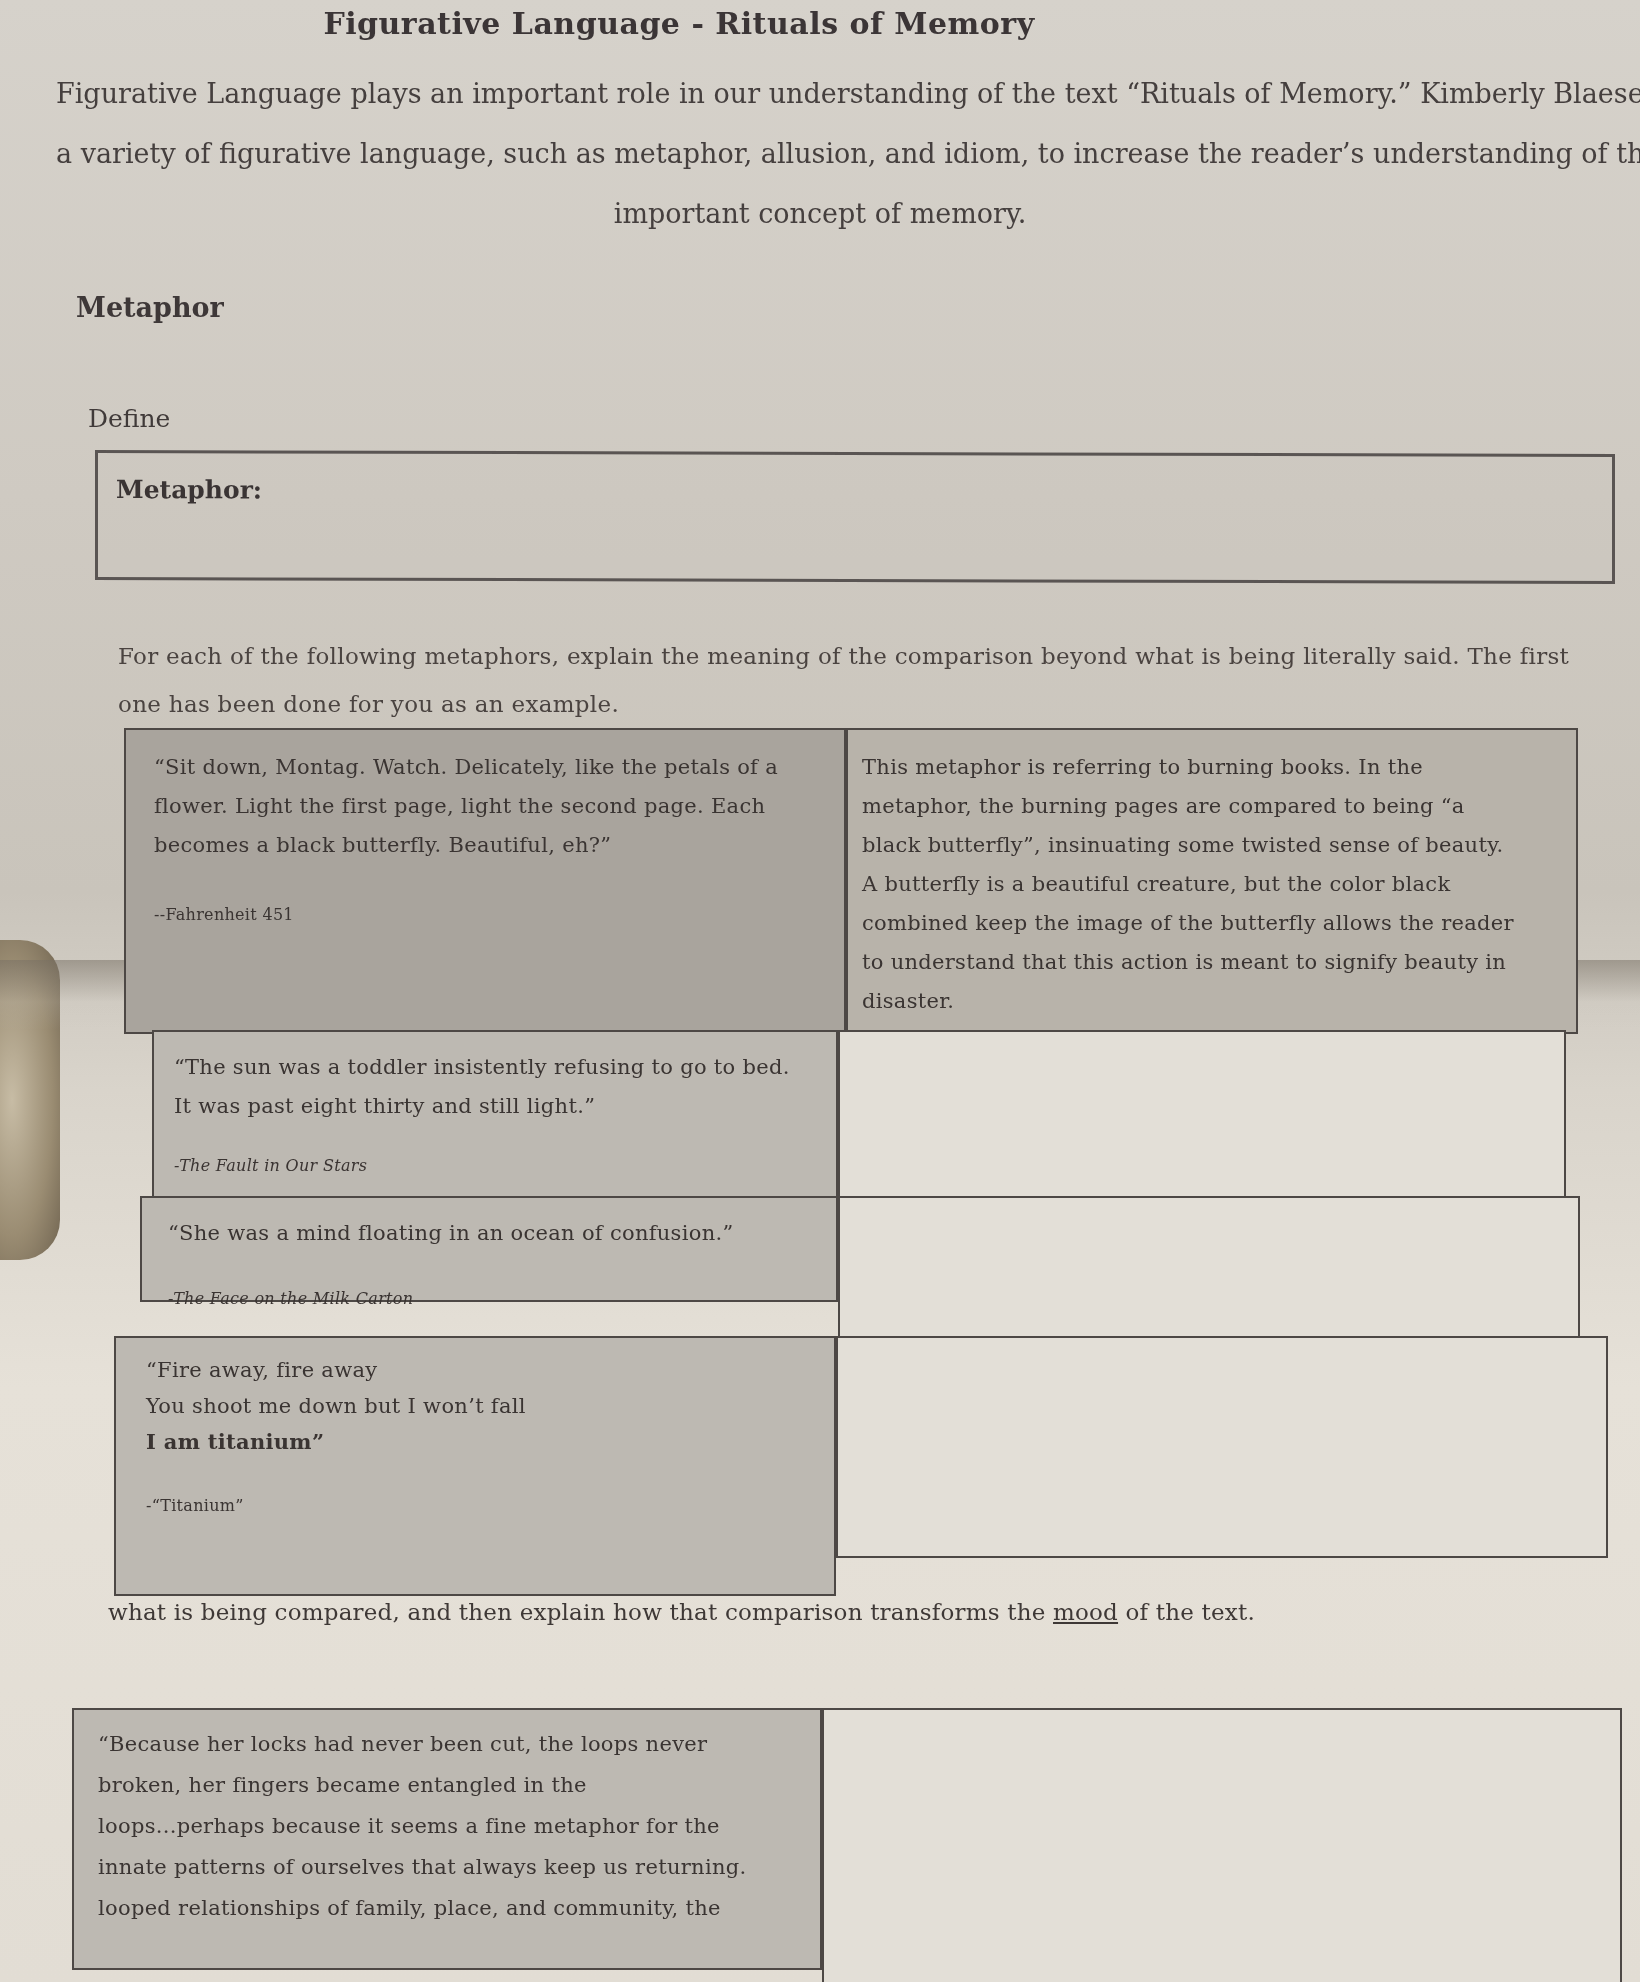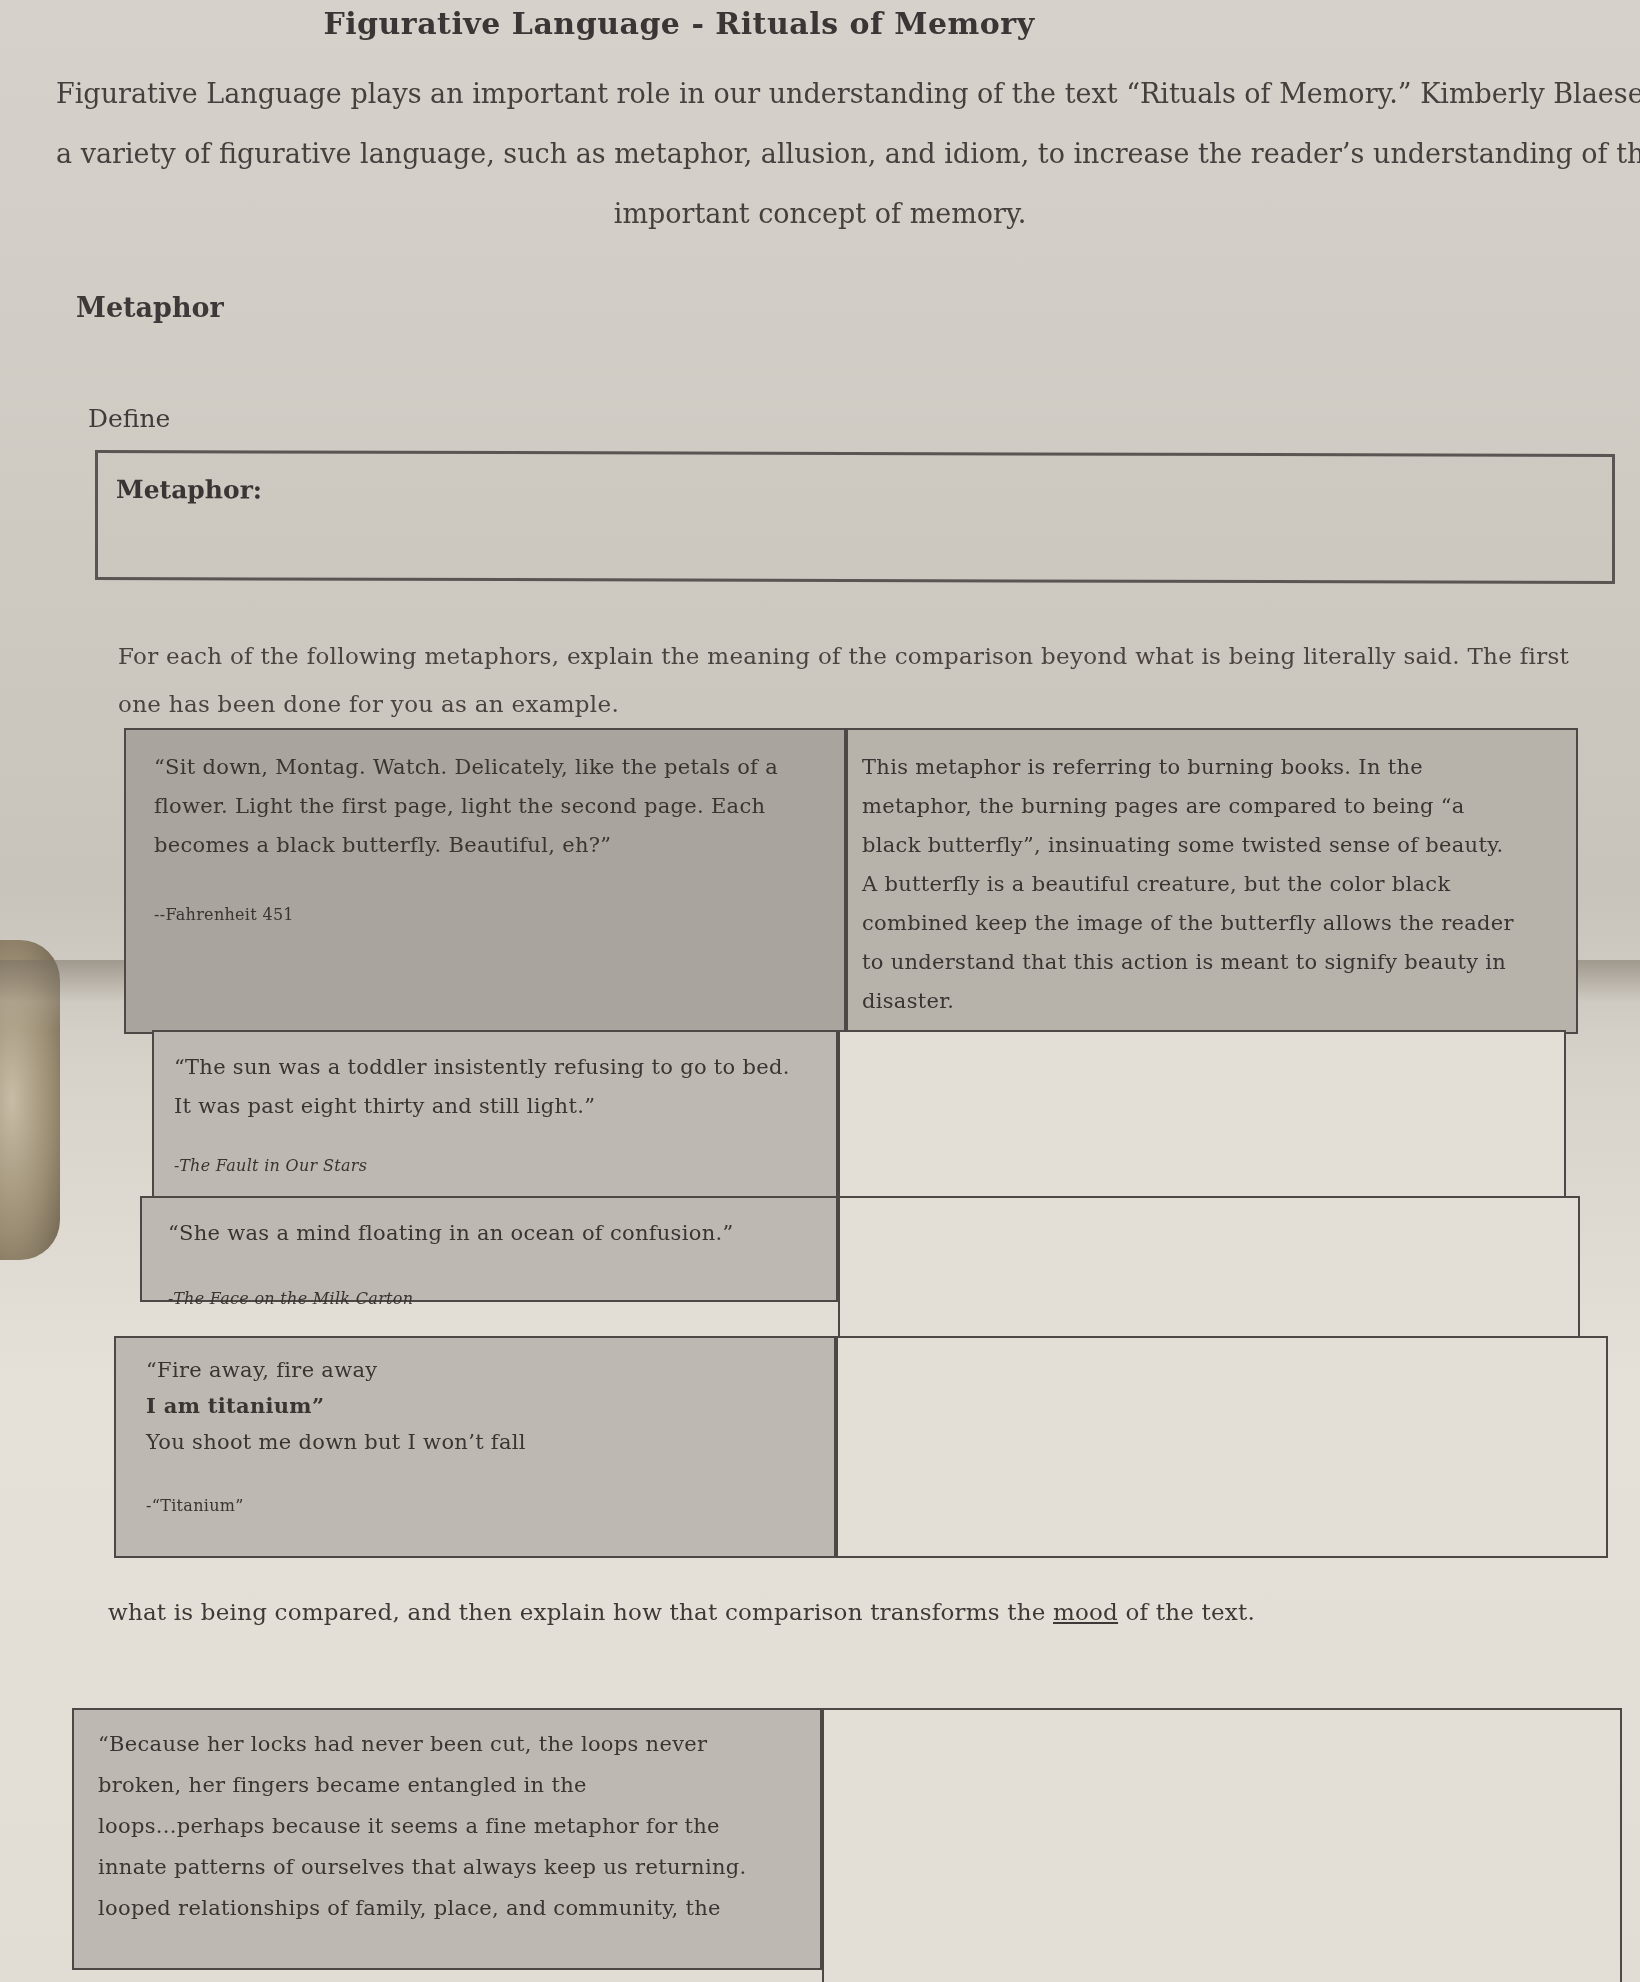--- a/index.html
+++ b/index.html
@@ -132,24 +132,24 @@
 
   <div class="row" style="left:140px; top:1196px;">
     <div class="cell q light" style="width:698px; height:106px; padding-left:26px; padding-top:16px;">
       <div>“She was a mind floating in an ocean of confusion.”</div>
       <div class="source" style="margin-top:26px;">-The Face on the Milk Carton</div>
     </div>
     <div class="cell a" style="width:742px; height:142px;"></div>
   </div>
 
   <div class="row" style="left:114px; top:1336px;">
-    <div class="cell q light" style="width:722px; height:222px; padding-left:30px; padding-top:14px; line-height:36px;">
+    <div class="cell q light" style="width:722px; height:260px; padding-left:30px; padding-top:14px; line-height:36px;">
       <div>“Fire away, fire away</div>
+      <div>You shoot me down but I won’t fall</div>
       <div style="font-weight:bold;">I am titanium”</div>
-      <div>You shoot me down but I won’t fall</div>
       <div class="source plain" style="margin-top:28px;">-“Titanium”</div>
     </div>
     <div class="cell a" style="width:772px; height:222px;"></div>
   </div>
 
   <div class="apply">
     <div><span>what is being compared, and then explain how that comparison transforms the </span><u>mood</u><span> of the text.</span></div>
   </div>
 
   <div class="row row-apply" style="left:72px; top:1708px;">

